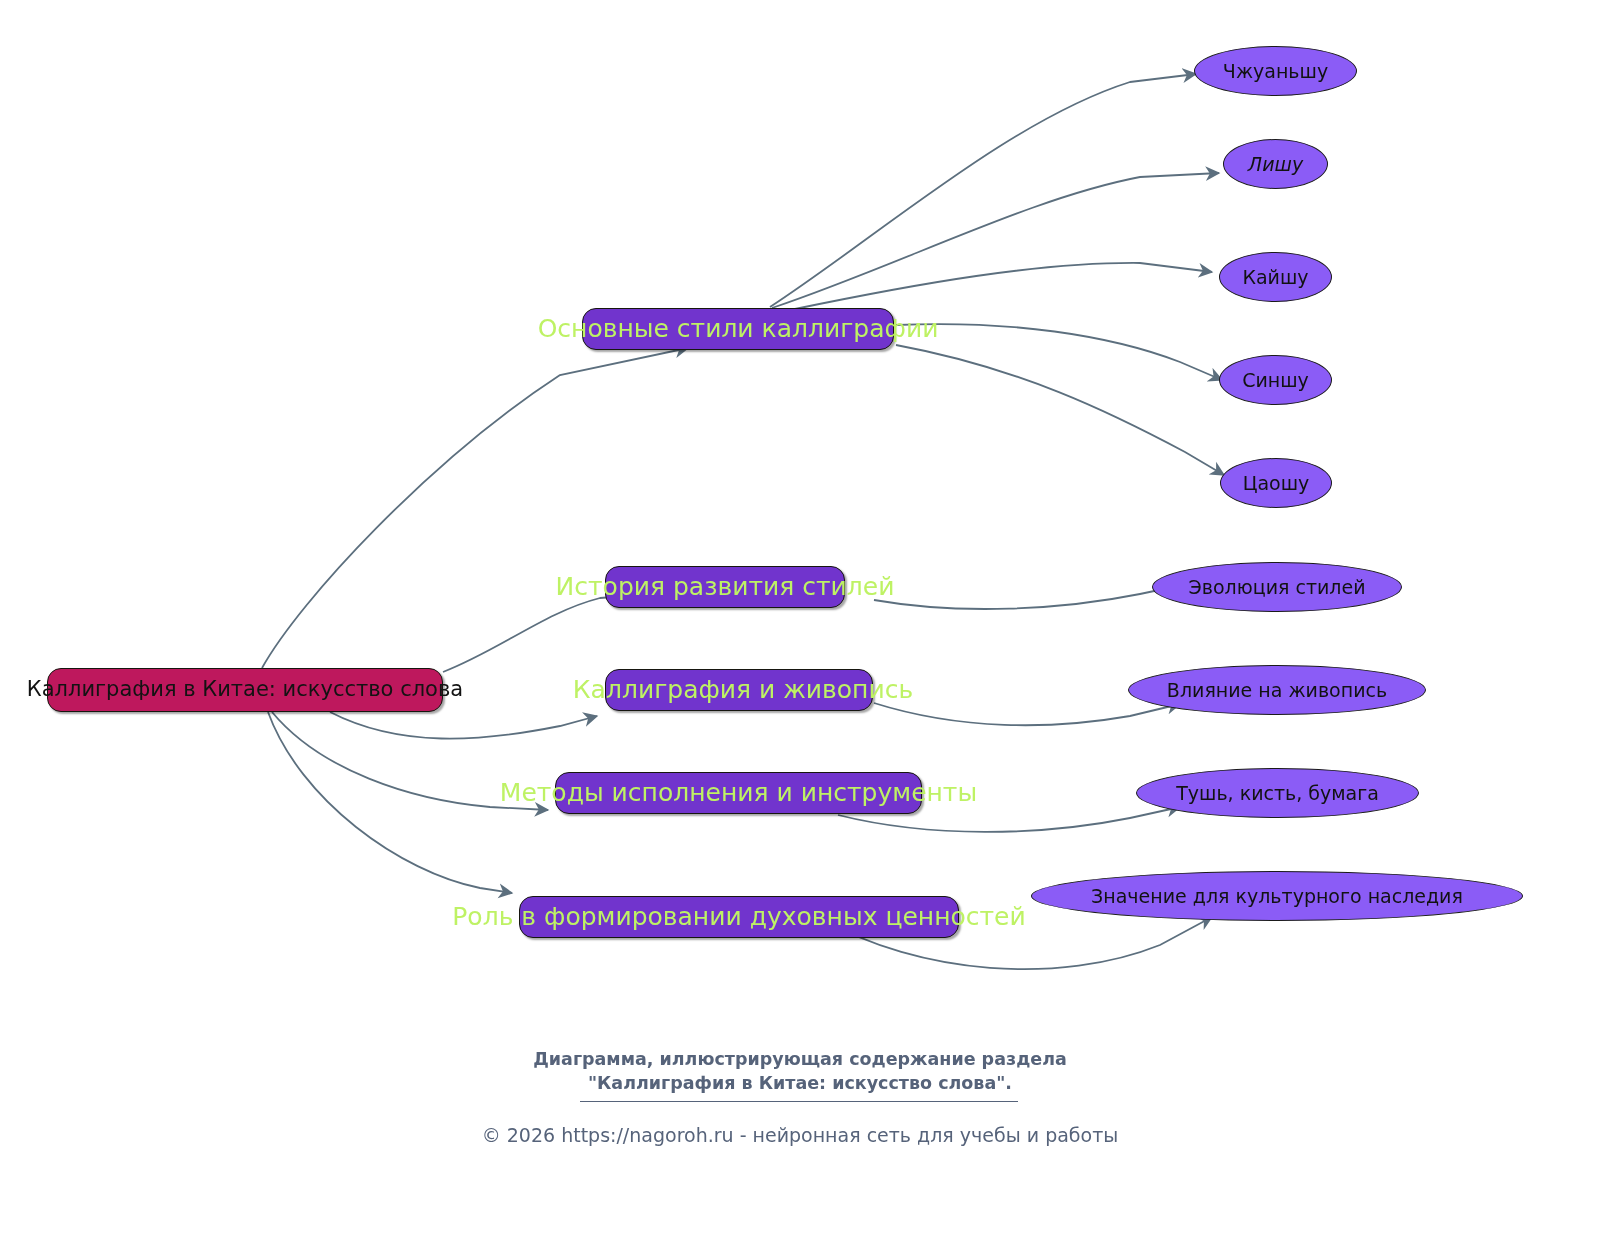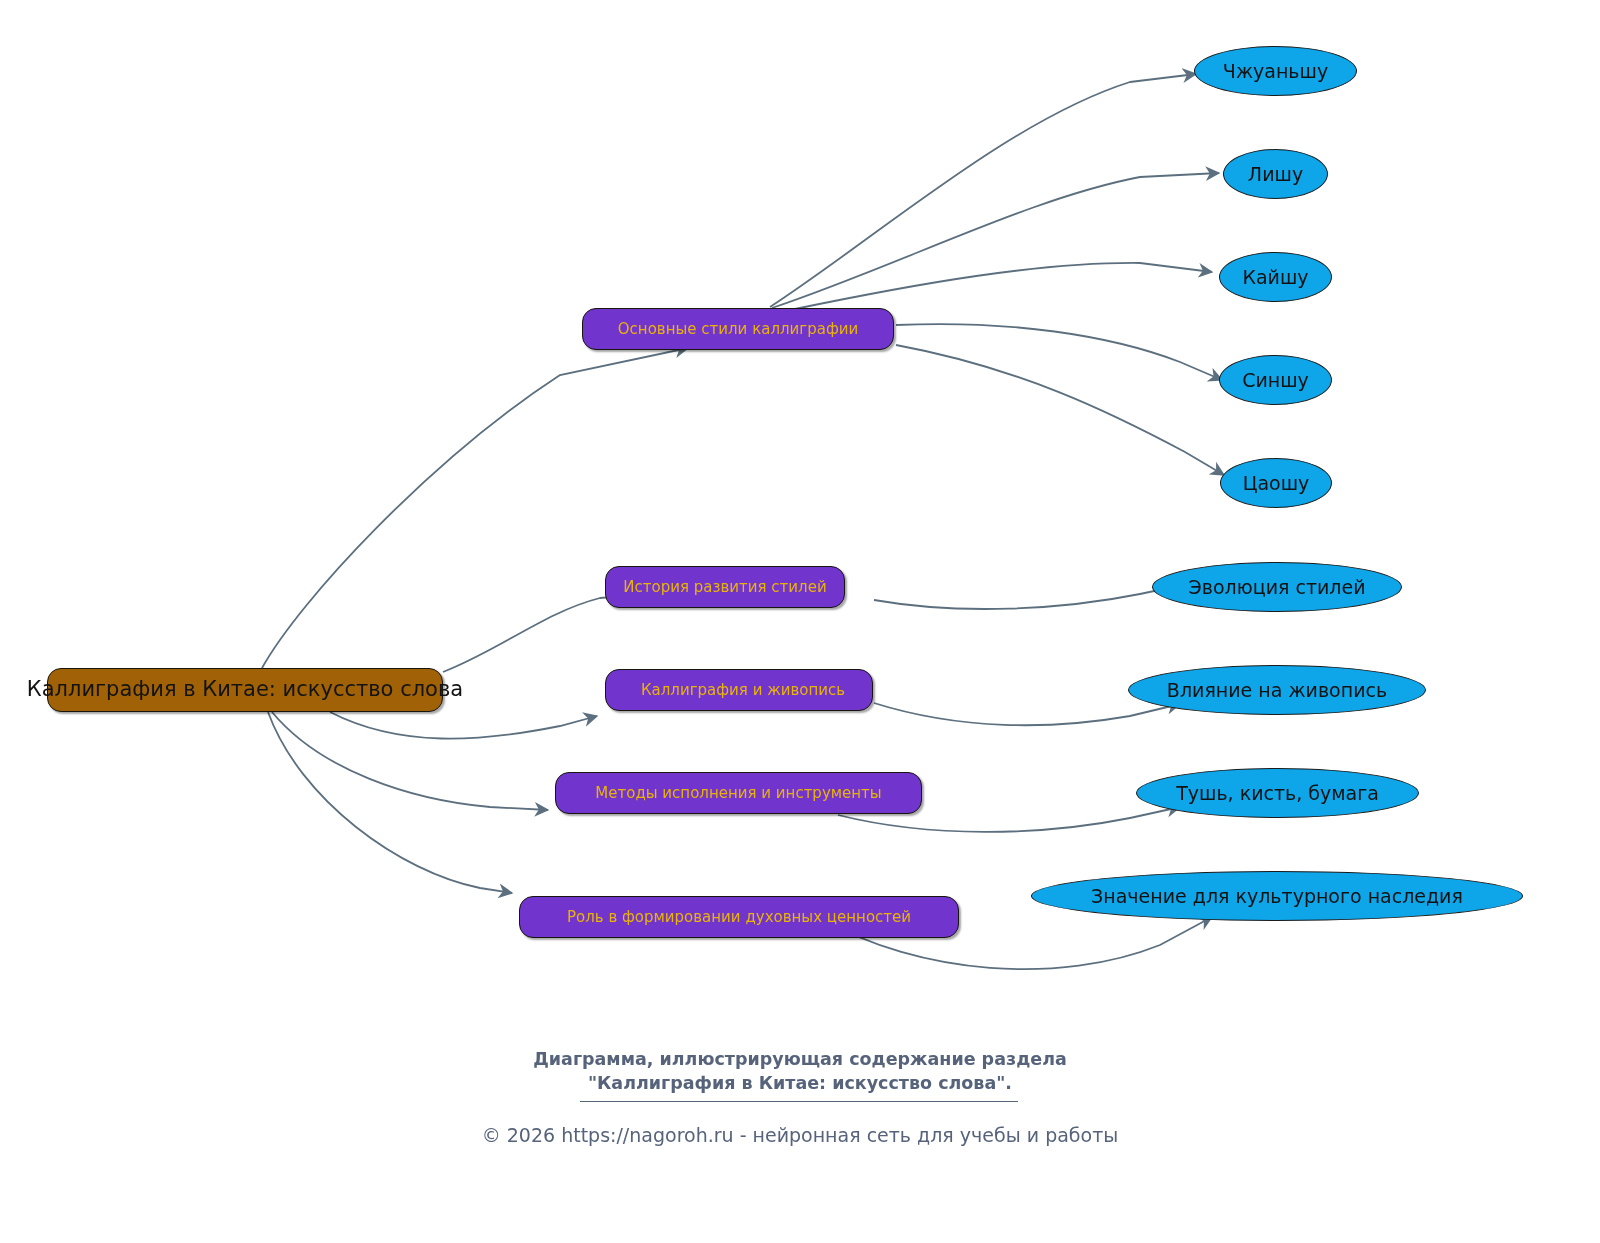--- a/index.html
+++ b/index.html
@@ -30,37 +30,37 @@
     position: absolute;
     display: flex;
     align-items: center;
     justify-content: center;
     box-sizing: border-box;
     text-align: center;
     line-height: 1.1;
     white-space: nowrap;
   }
   .node.root {
-    background: #a16207;
+    background: #be185d;
     border: 1.6px solid #16160f;
     border-radius: 14px;
     color: #131313;
     font-size: 21px;
     box-shadow: 2px 2px 2px rgba(0,0,0,0.35);
   }
   .node.branch {
     background: #7134cd;
     border: 1.6px solid #16160f;
     border-radius: 14px;
-    color: #eab308;
-    font-size: 15px;
+    color: #bef264;
+    font-size: 25px;
     box-shadow: 2px 2px 2px rgba(0,0,0,0.35);
   }
   .node.leaf {
-    background: #0ea5e9;
+    background: #8b5cf6;
     border: 1.5px solid #1a1a1a;
     border-radius: 50%;
     color: #121212;
     font-size: 19px;
   }
   .caption {
     position: absolute;
     left: 0;
     width: 1600px;
     text-align: center;
@@ -136,21 +136,21 @@
   </div>
 
   <div class="node branch" style="left:519px; top:875px; width:440px; height:42px;margin-top:21px;">
     <span>Роль в формировании духовных ценностей</span>
   </div>
 
   <div class="node leaf" style="left:1194px; top:46px; width:163px; height:50px;">
     <span>Чжуаньшу</span>
   </div>
 
-  <div class="node leaf" style="left:1223px; top:149px; width:105px; height:50px;">
+  <div class="node leaf" style="left:1223px; top:139px; width:105px; height:50px;font-style:italic;">
     <span>Лишу</span>
   </div>
 
   <div class="node leaf" style="left:1219px; top:252px; width:113px; height:50px;">
     <span>Кайшу</span>
   </div>
 
   <div class="node leaf" style="left:1219px; top:355px; width:113px; height:50px;">
     <span>Синшу</span>
   </div>

